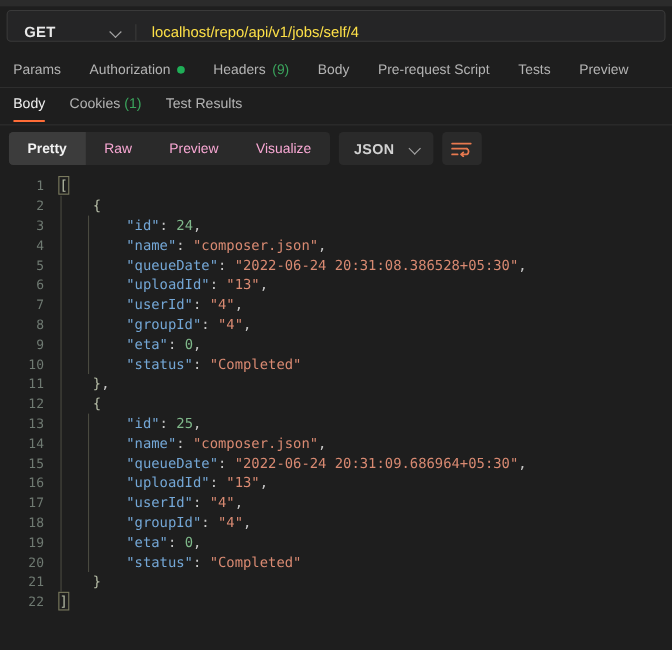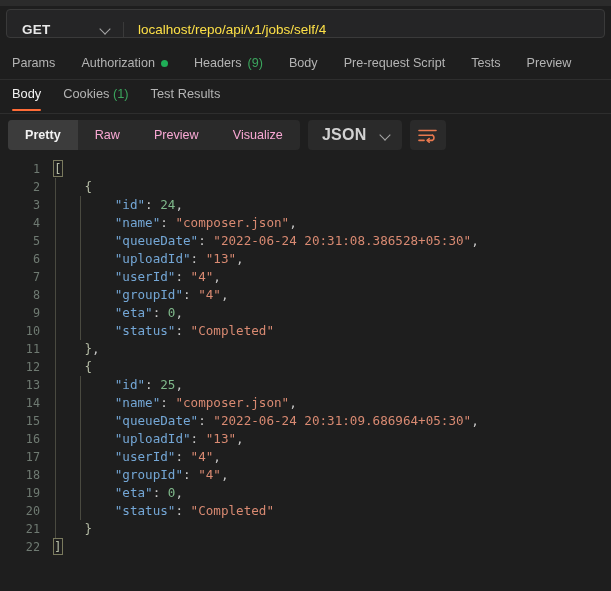--- a/index.html
+++ b/index.html
@@ -162,21 +162,21 @@
     align-items: center;
     gap: 13px;
     height: 30px;
     padding: 0 11px 0 14px;
     background: #2a2a2a;
     border-radius: 4px;
     cursor: pointer;
   }
   .fmt-label {
     color: #d2d2d2;
-    font-size: 16px;
+    font-size: 13px;
     font-weight: bold;
     letter-spacing: .3px;
   }
   .wrap-btn {
     width: 36px; height: 30px;
     background: #2a2a2a;
     border-radius: 4px;
     display: flex;
     align-items: center;
     justify-content: center;

